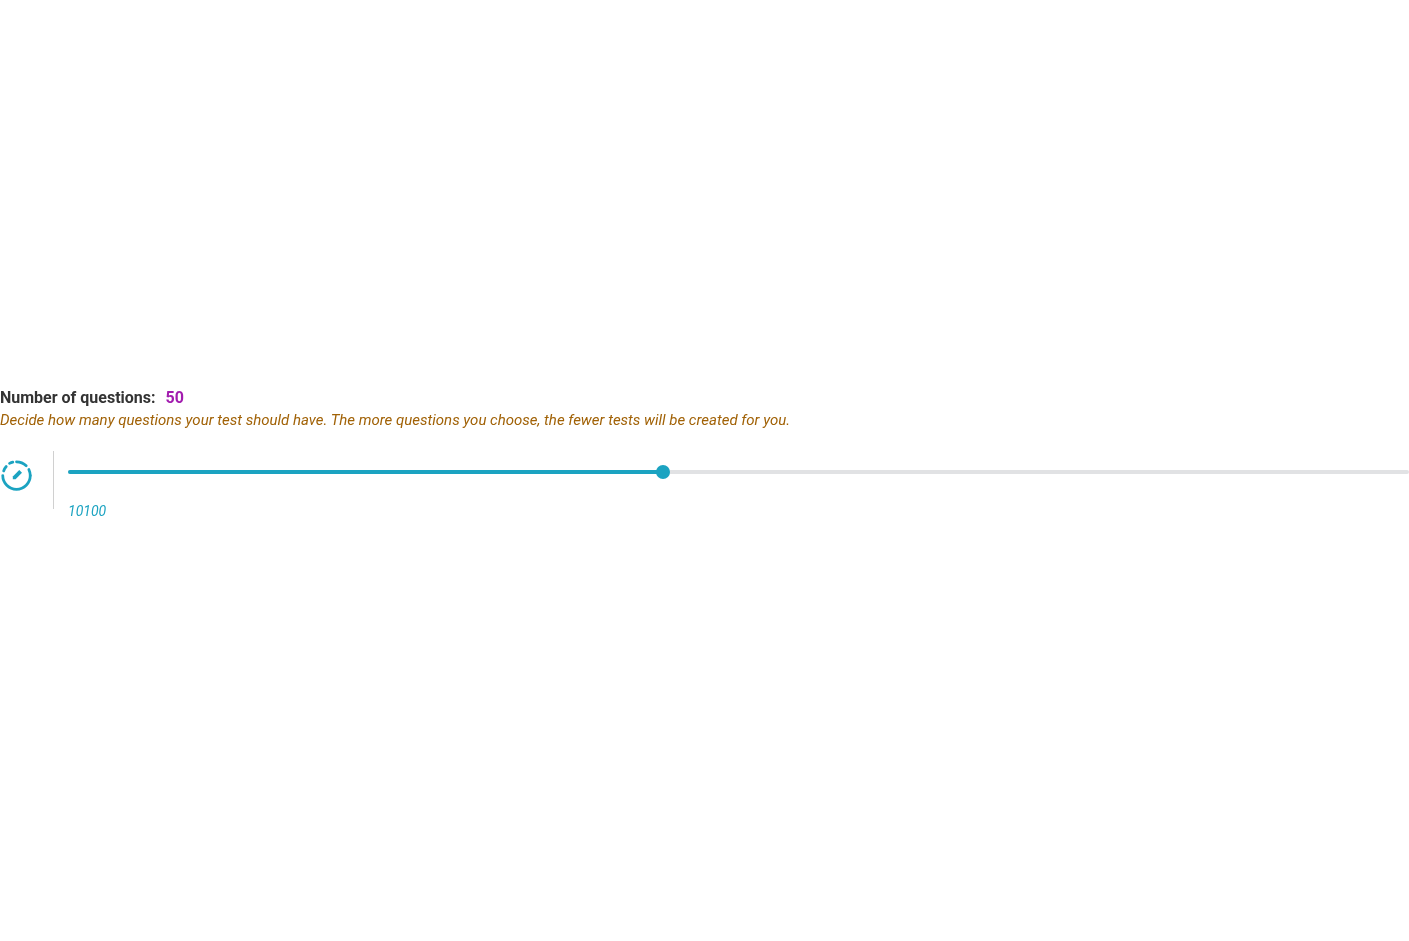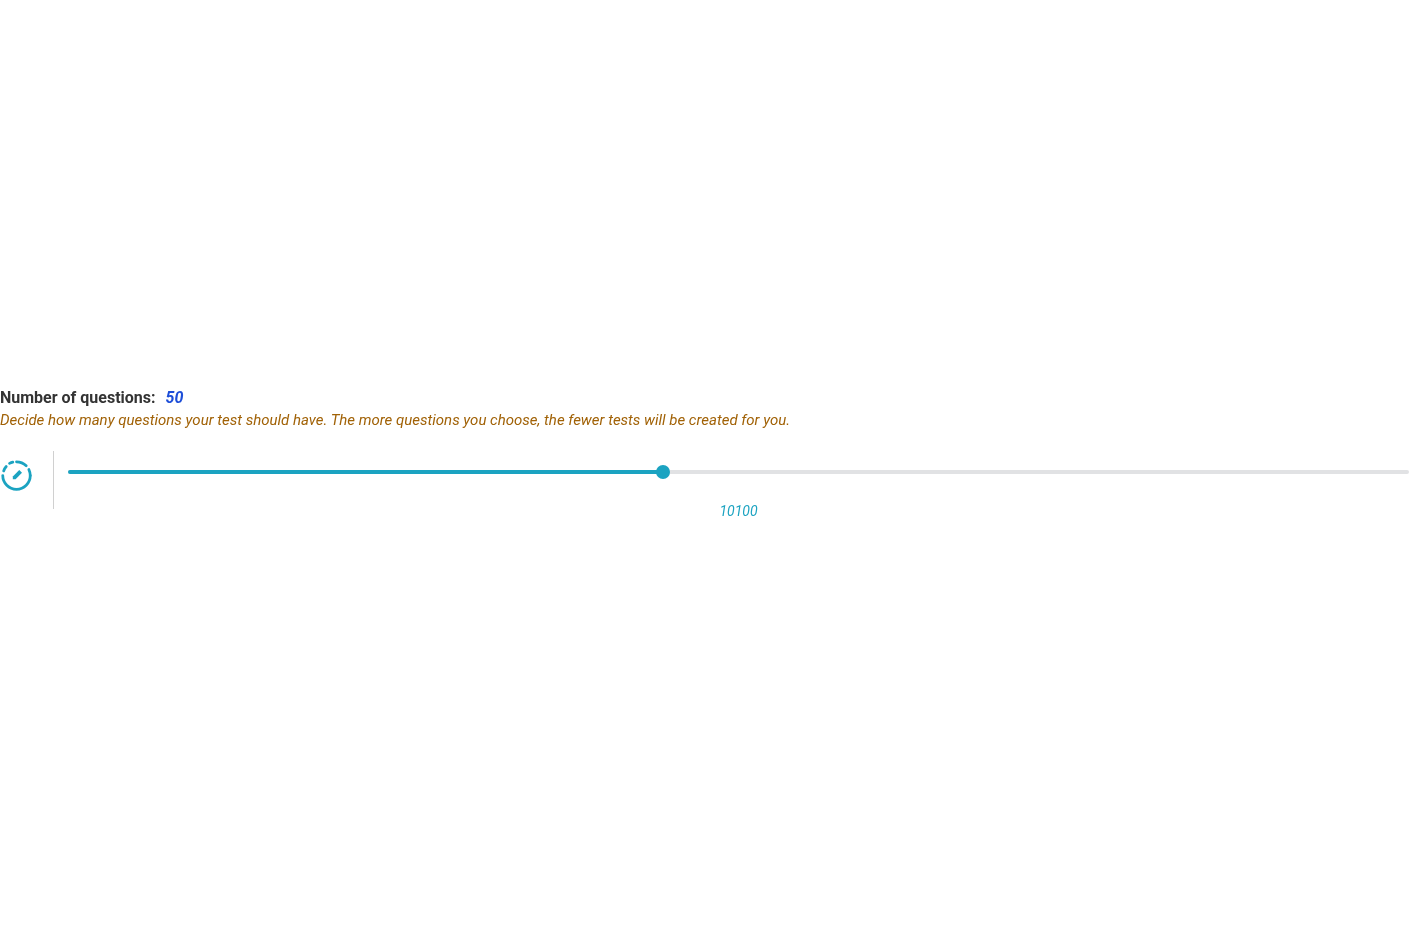--- a/index.html
+++ b/index.html
@@ -26,22 +26,21 @@
       gap: 10px;
     }
     .title {
       font-size: 16px;
       font-weight: 700;
       color: #333333;
     }
     .value {
       font-size: 16px;
       font-weight: 700;
-      font-style: italic;
-      color: #1d4ed8;
+      color: #a21caf;
     }
     .description {
       font-size: 15px;
       font-style: italic;
       color: #a16207;
       margin-top: 4px;
     }
     .slider-section {
       display: flex;
       align-items: flex-start;
@@ -97,21 +96,21 @@
       top: 0;
       width: 14px;
       height: 14px;
       background: #1ba3c1;
       border-radius: 50%;
       transform: translateX(-50%);
       cursor: pointer;
     }
     .slider-labels {
       display: flex;
-      justify-content: center;
+      justify-content: flex-start;
       margin-top: 24px;
     }
     .slider-label {
       font-size: 14px;
       font-style: italic;
       color: #1ba3c1;
     }
   </style>
 </head>
 <body>

